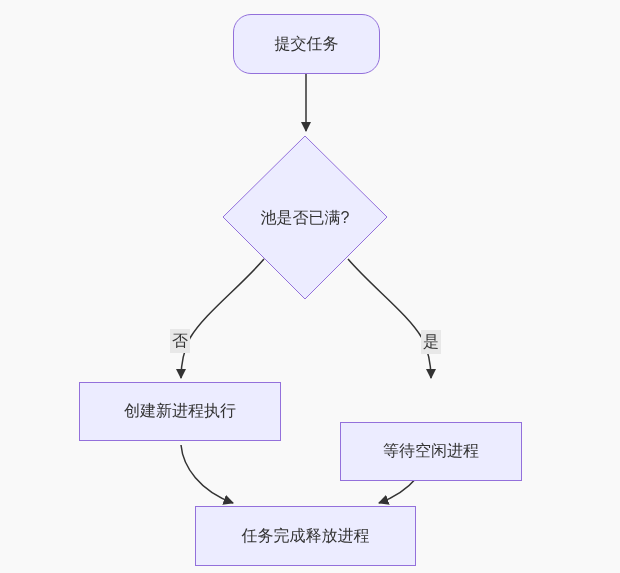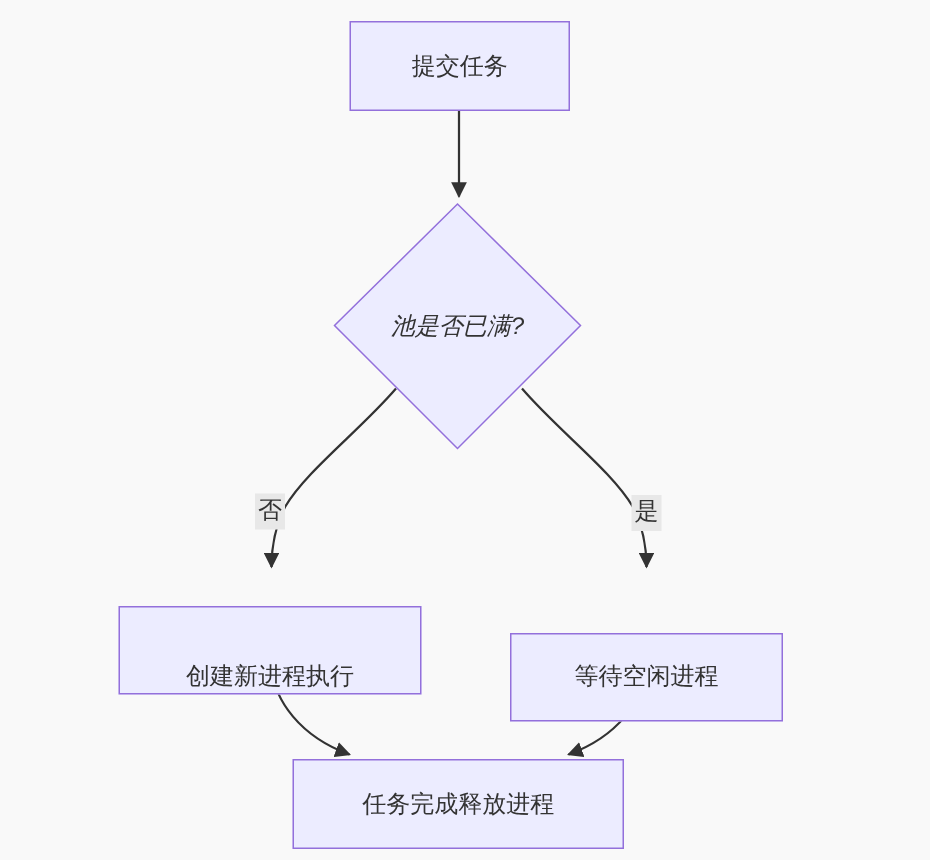--- a/index.html
+++ b/index.html
@@ -40,21 +40,20 @@
     color: var(--text);
     font-size: 16px;
     text-align: center;
   }
   .node-label-free {
     position: absolute;
     transform: translate(-50%, -50%);
     color: var(--text);
     font-size: 16px;
     white-space: nowrap;
-    font-style: italic;
   }
   .edge-label {
     position: absolute;
     transform: translate(-50%, -50%);
     background: var(--edge-label-bg);
     color: var(--text);
     font-size: 16px;
     line-height: 1.5;
     padding: 0 2px;
     white-space: nowrap;
@@ -78,27 +77,27 @@
 
     <path class="edge" d="M348,259 C372,287 408,314 422,338 C428,350 431,365 431,378" marker-end="url(#arrowhead)"></path>
 
     <path class="edge" d="M181,445 C183,467 200,491 233,503" marker-end="url(#arrowhead)"></path>
 
     <path class="edge" d="M431,445 C429,467 412,491 379,503" marker-end="url(#arrowhead)"></path>
 
     <polygon class="diamond" points="305,136 387,217 305,299 223,217"></polygon>
   </svg>
 
-  <div class="node" style="left:233px; top:14px; width:147px; height:60px;">
+  <div class="node" style="left:233px; top:14px; width:147px; height:60px;border-radius:18px;">
     <span>提交任务</span>
   </div>
 
   <div class="node-label-free" style="left:305px; top:218px;">池是否已满?</div>
 
-  <div class="node" style="left:79px; top:404px; width:202px; height:59px;align-items:flex-end;">
+  <div class="node" style="left:79px; top:382px; width:202px; height:59px;">
     <span>创建新进程执行</span>
   </div>
 
   <div class="node" style="left:340px; top:386px; width:182px; height:59px;margin-top:36px;">
     <span>等待空闲进程</span>
   </div>
 
   <div class="node" style="left:195px; top:506px; width:221px; height:60px;">
     <span>任务完成释放进程</span>
   </div>

